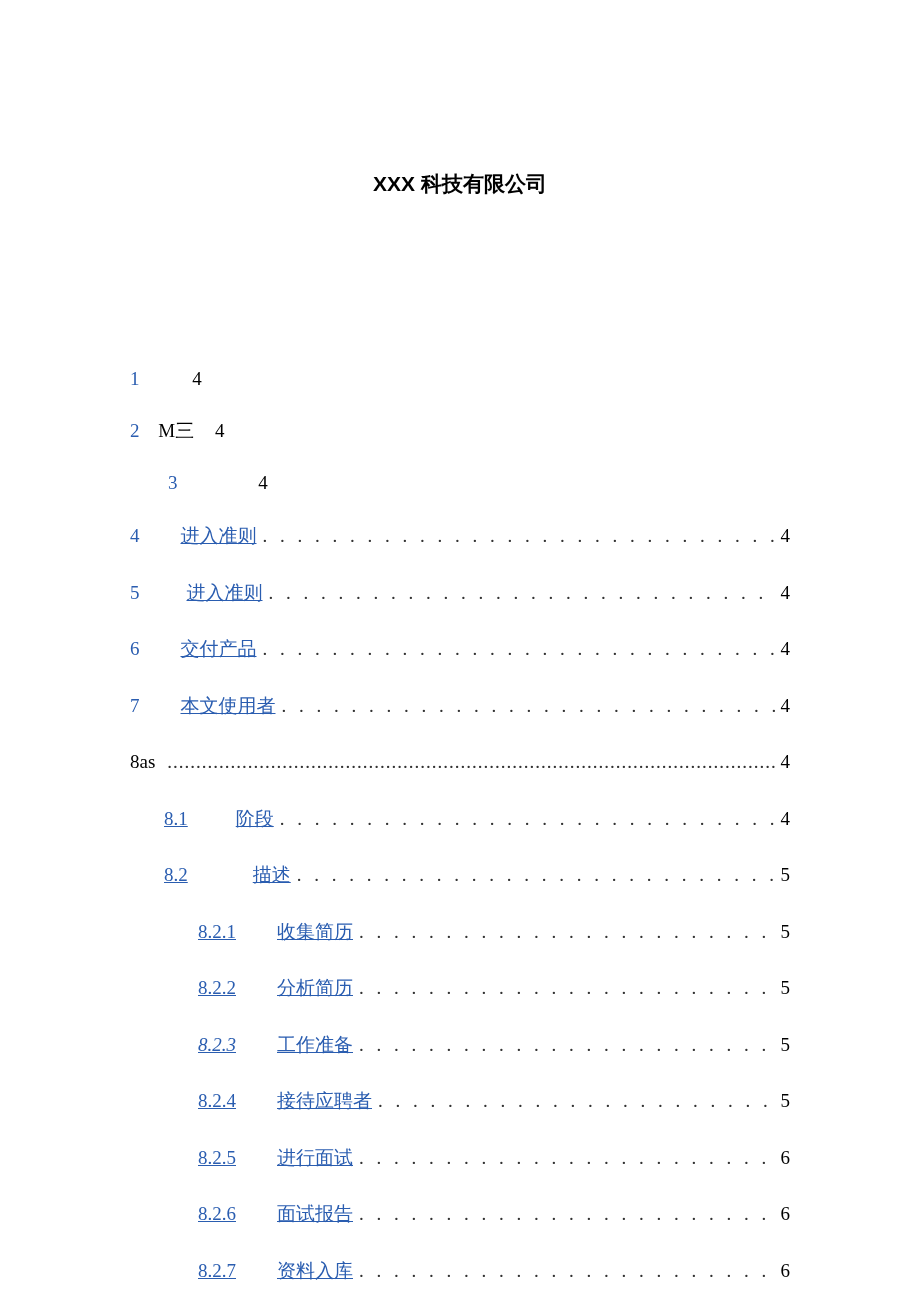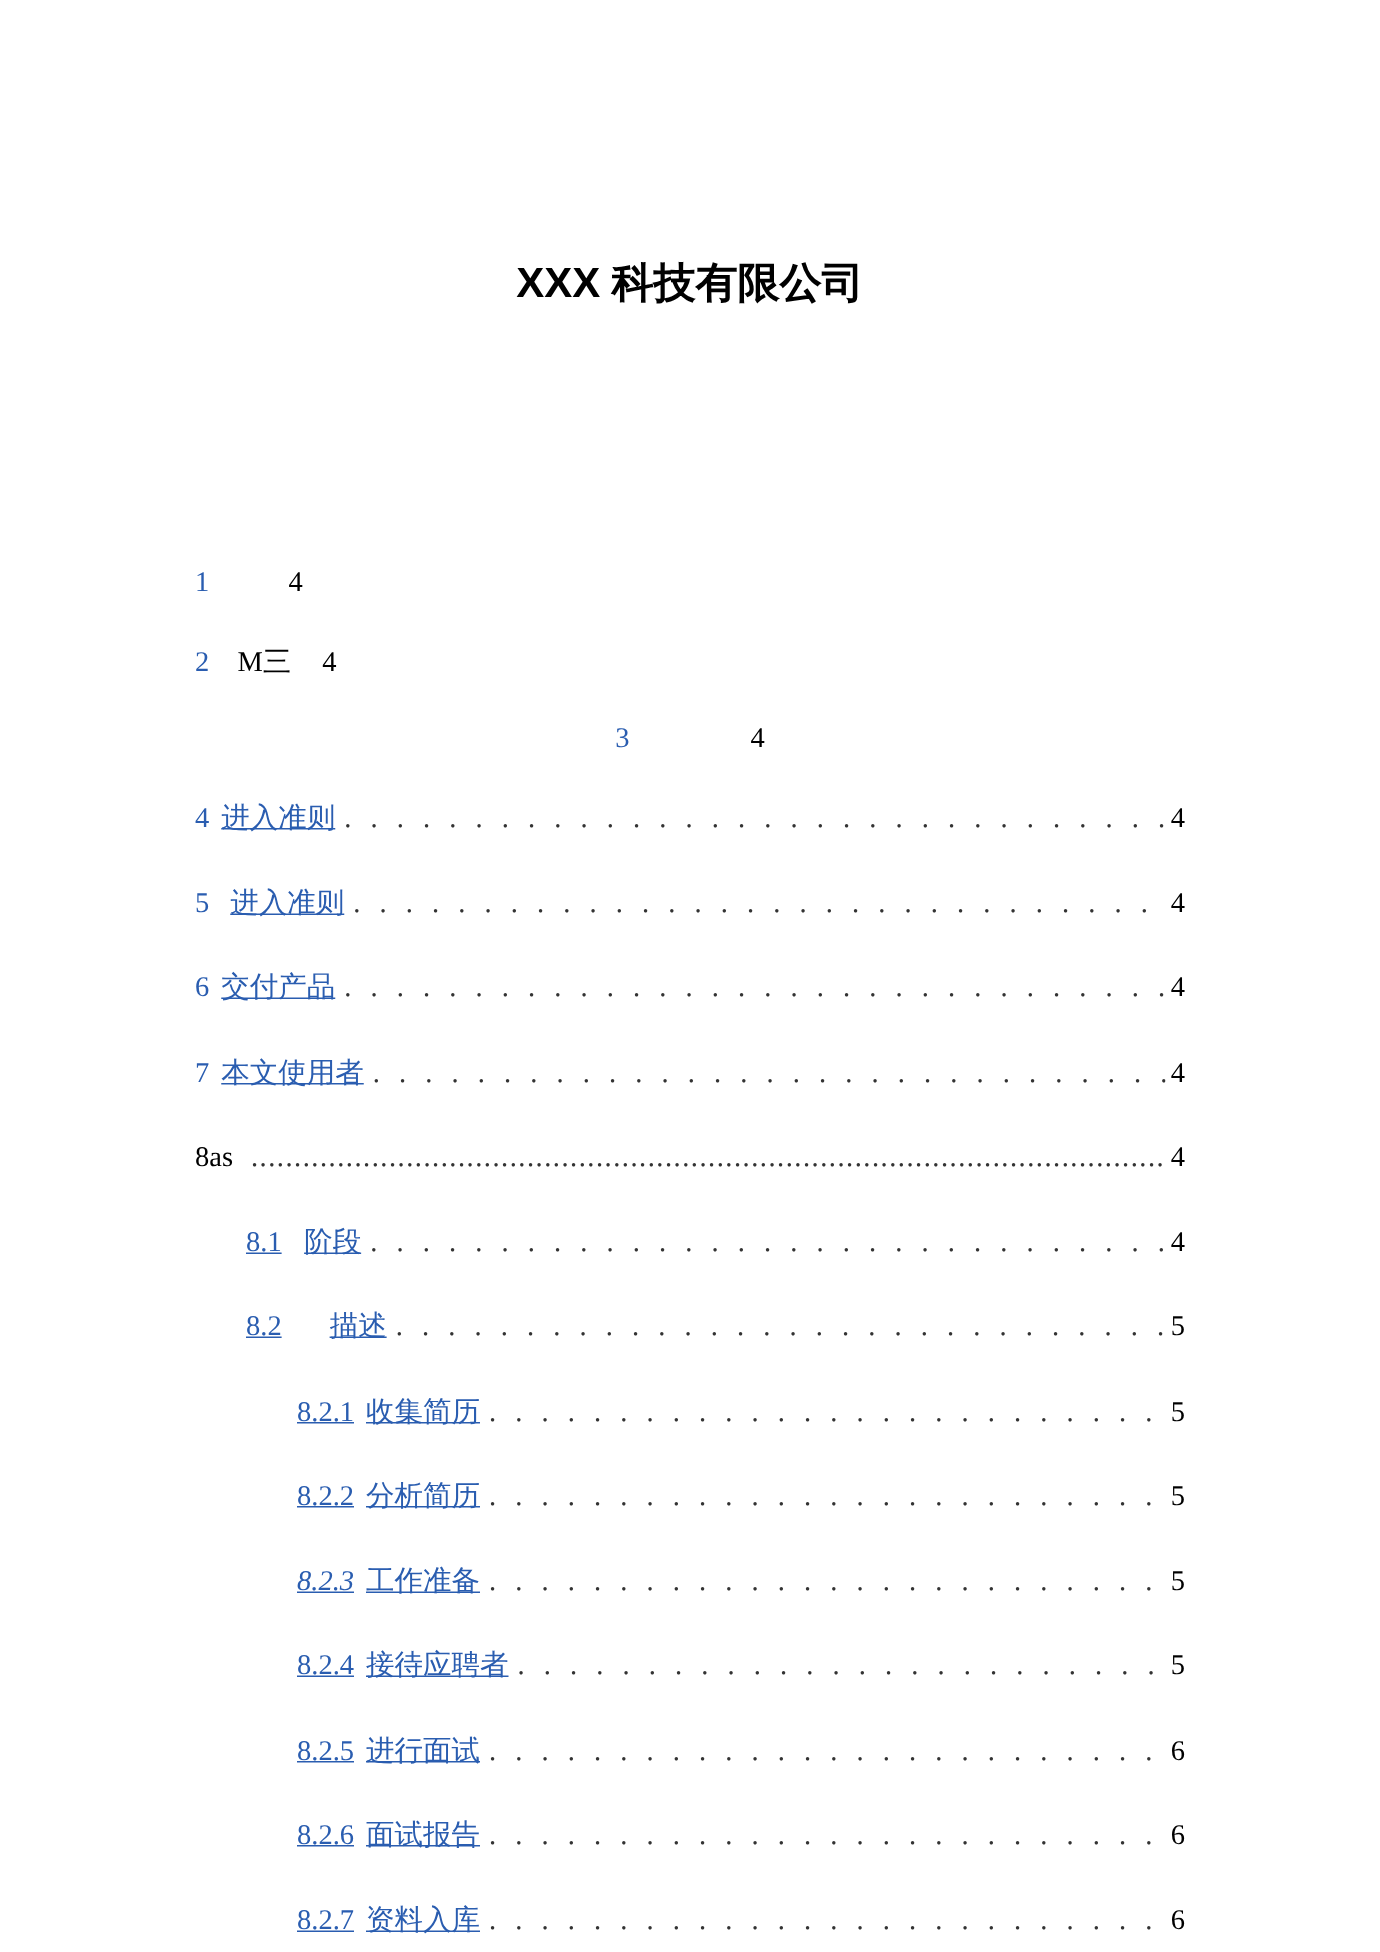--- a/index.html
+++ b/index.html
@@ -7,52 +7,53 @@
       width: 920px;
       height: 1301px;
       background: #ffffff;
       font-family: "SimSun", "Microsoft YaHei", serif;
       color: #000;
       padding: 170px 130px 100px 130px;
       font-size: 19px;
     }
     .title {
       text-align: center;
-      font-size: 28px;
+      font-size: 21px;
       font-weight: bold;
       margin-bottom: 170px;
       font-family: "Microsoft YaHei", Arial, sans-serif;
     }
     .toc-simple {
       color: #2a5db0;
       margin-bottom: 28px;
     }
     .toc-simple span { margin-right: 48px; }
     .toc-simple-centered {
-      text-align: center;
+      text-align: left;
       color: #2a5db0;
       margin-bottom: 28px;
     }
     .toc-simple-centered span { margin: 0 38px; }
     .toc-line {
       display: flex;
       align-items: baseline;
       white-space: nowrap;
       margin-bottom: 28px;
       line-height: 1.5;
     }
     .toc-num {
       color: #2a5db0;
       margin-right: 8px;
     }
     .toc-num-plain { color: #000; margin-right: 8px; }
     .toc-label {
       color: #2a5db0;
       text-decoration: underline;
       margin-right: 2px;
+      margin-left: 33px;
     }
     .toc-dots {
       flex: 1;
       overflow: hidden;
       letter-spacing: 4px;
       color: #333;
       padding: 0 4px;
     }
     .toc-dots-tight {
       flex: 1;

